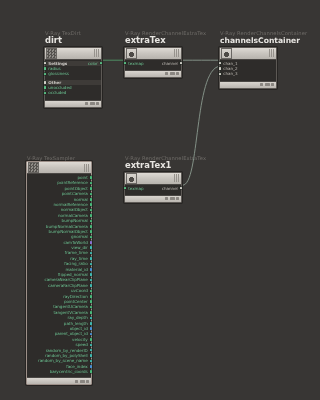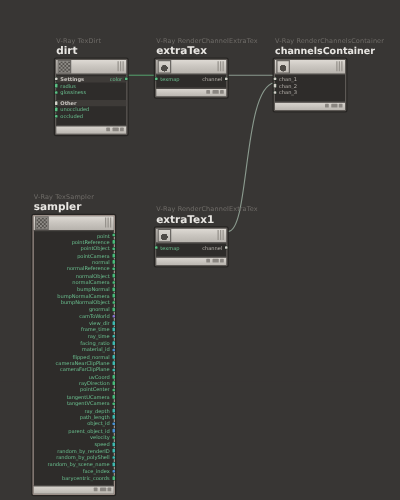--- a/index.html
+++ b/index.html
@@ -253,21 +253,21 @@
         </div>
       </div>
       <div class="footer" style="margin-top:4px;">
         <b></b>
         <b class="wide"></b>
         <b></b>
       </div>
     </div>
   </div>
 
-  <div class="node" style="left:124px; top:165px; width:58px;">
+  <div class="node" style="left:124px; top:155px; width:58px;">
     <div class="node-type" style="overflow:visible;">V-Ray RenderChannelExtraTex</div>
     <div class="node-name">extraTex1</div>
     <div class="node-frame">
       <div class="titlebar">
         <div class="title-swatch mono"></div>
         <div class="title-grip">
             <i></i>
             <i></i>
             <i></i>
           </div>
@@ -283,21 +283,20 @@
       <div class="footer" style="margin-top:4px;">
         <b></b>
         <b class="wide"></b>
         <b></b>
       </div>
     </div>
   </div>
 
   <div class="node" style="left:26px; top:155px; width:66px;">
     <div class="node-type">V-Ray TexSampler</div>
-    <div class="node-name">sampler</div>
     <div class="node-frame sel">
       <div class="titlebar">
         <div class="title-swatch"></div>
         <div class="title-grip">
             <i></i>
             <i></i>
             <i></i>
           </div>
       </div>
       <div class="ports" id="sampler-ports">

